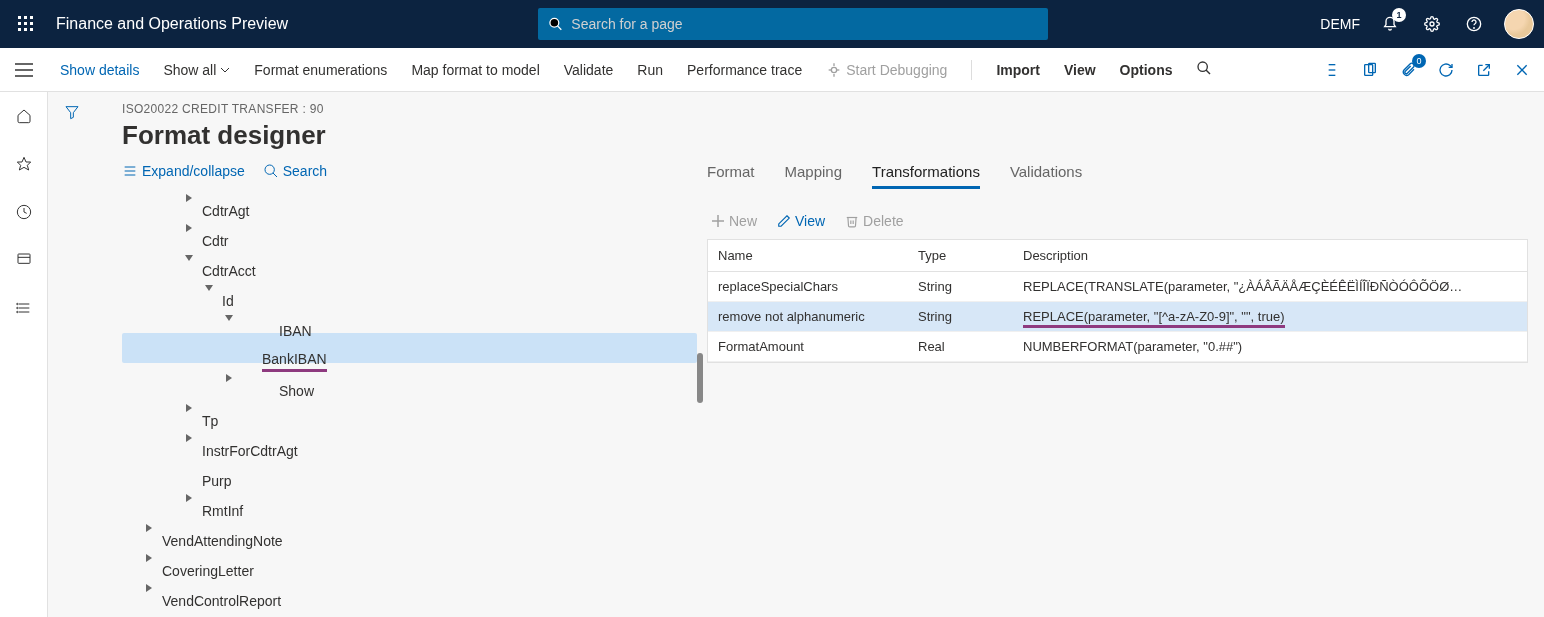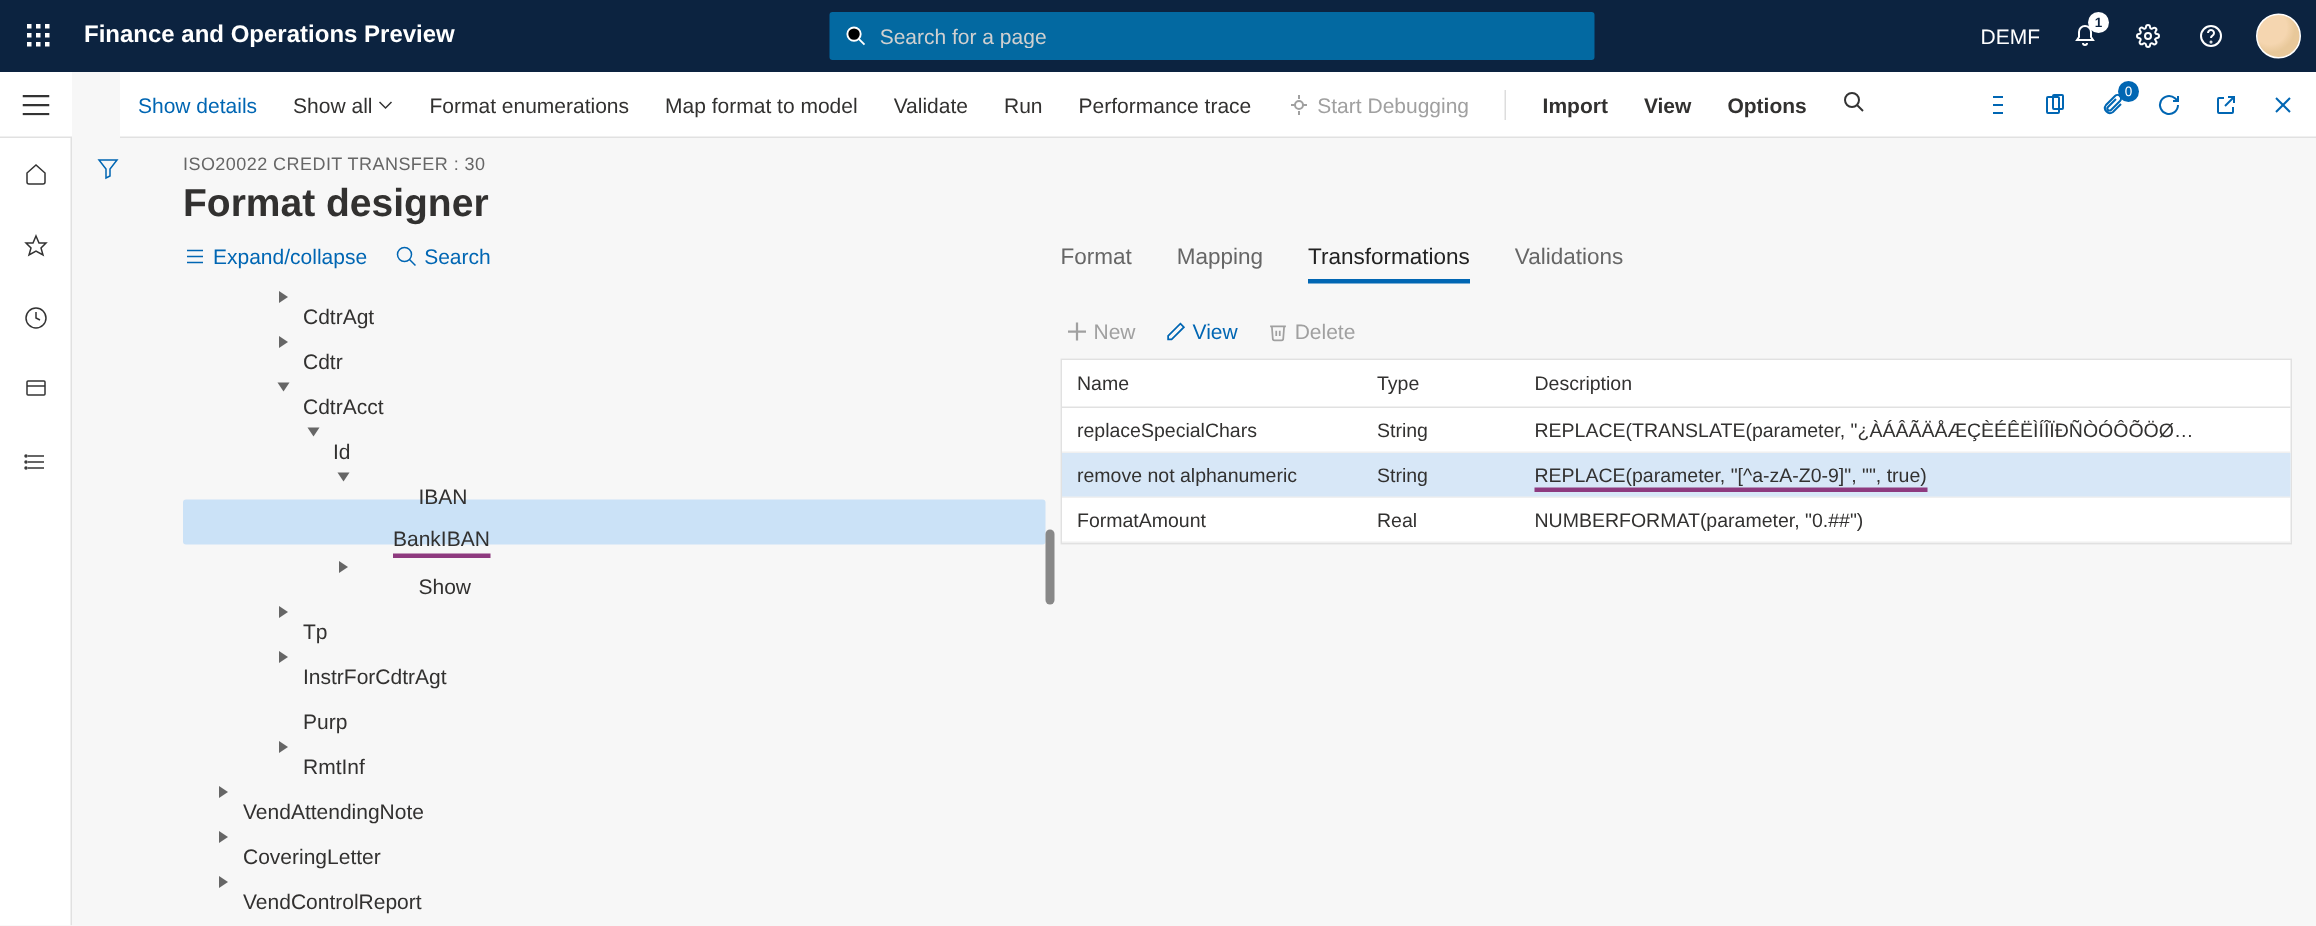--- a/index.html
+++ b/index.html
@@ -2,35 +2,35 @@
 <html><head>
 <meta charset="utf-8">
 <style>
   * { box-sizing: border-box; margin: 0; padding: 0; }
   body { font-family: "Segoe UI", Tahoma, sans-serif; font-size: 14px; color: #323130; background: #f7f7f7; overflow: hidden; }
   
   
   .topbar { height: 48px; background: #0c2340; color: #fff; display: flex; align-items: center; padding: 0 10px; }
   .waffle { width: 32px; height: 32px; display:flex; align-items:center; justify-content:center; cursor:pointer; }
   .waffle svg { fill:#fff; }
-  .app-title { margin-left: 14px; font-size: 16px; font-weight: 700; }
+  .app-title { margin-left: 14px; font-size: 16px; font-weight: 400; }
   .spacer { flex: 1; }
   .search-box { width: 510px; height: 32px; background: #0369a1; border-radius:2px; display:flex; align-items:center; padding:0 10px; margin-left: 250px; }
   .search-box svg { stroke:#fff; }
   .search-box input { background:transparent; border:none; outline:none; color:#fff; font-size:14px; margin-left:8px; width:100%; }
   .search-box input::placeholder { color:#d0d0d0; }
   .top-right { display:flex; align-items:center; gap:18px; margin-left:auto; }
   .top-right .item { position:relative; display:flex; align-items:center; justify-content:center; width:24px; height:24px; cursor:pointer;}
   .top-right svg { stroke:#fff; fill:none; }
   .badge-dot { position:absolute; top:-4px; right:-4px; background:#fff; color:#0c2340; border-radius:50%; width:14px; height:14px; font-size:9px; display:flex; align-items:center; justify-content:center; font-weight:600;}
   .avatar { width:30px; height:30px; border-radius:50%; background: radial-gradient(circle at 30% 30%, #f5d6b0 40%, #e8c89a 60%), #d9b896; border:1px solid #fff; overflow:hidden;}
   .company { font-size:14px; }
 
   
-  .cmdbar-wrap { display:flex;gap:32px; }
+  .cmdbar-wrap { display:flex; }
   .hamburger-rail { width:48px; height:44px; display:flex; align-items:center; justify-content:center; border-bottom:1px solid #e1e1e1; background:#fff; }
   .cmdbar { height:44px; background:#fff; border-bottom:1px solid #e1e1e1; display:flex; align-items:center; padding: 0 12px; gap:24px; flex:1; }
   .cmdbar .link { color:#0066b3; cursor:pointer; }
   .cmdbar .txt { color:#323130; cursor:pointer; display:flex; align-items:center; gap:4px;}
   .cmdbar .disabled { color:#a0a0a0; display:flex; align-items:center; gap:4px;}
   .cmdbar-right { margin-left:auto; display:flex; align-items:center; gap:18px;}
   .cmdbar-right .iconbtn { width:20px; height:20px; display:flex; align-items:center; justify-content:center; cursor:pointer; position:relative;}
   .badge-blue { position:absolute; top:-6px; right:-8px; background:#0066b3; color:#fff; border-radius:8px; min-width:14px; height:14px; font-size:9px; display:flex; align-items:center; justify-content:center; padding:0 3px;}
 
   
@@ -262,21 +262,21 @@
       </div>
   </div>
 
   <div class="filterrail">
     <div class="railbtn"><svg class="icon16" viewBox="0 0 24 24" stroke="#0066b3" fill="none" stroke-width="1.5">
           <polygon points="3,4 21,4 14,13 14,20 10,22 10,13"></polygon>
         </svg></div>
   </div>
 
   <div class="content">
-    <div class="breadcrumb">ISO20022 CREDIT TRANSFER : 30</div>
+    <div class="breadcrumb">ISO20022 CREDIT TRANSFER : 90</div>
     <div class="page-title">Format designer</div>
 
     <div class="splitpanes">
 
       <div class="leftpane">
         <div class="tree-toolbar">
           <span class="tbtn">
             <svg class="icon16" viewBox="0 0 24 24" stroke="#0066b3" fill="none" stroke-width="1.5">
                 <line x1="4" y1="6" x2="20" y2="6"></line>
                 <line x1="4" y1="12" x2="20" y2="12"></line>

